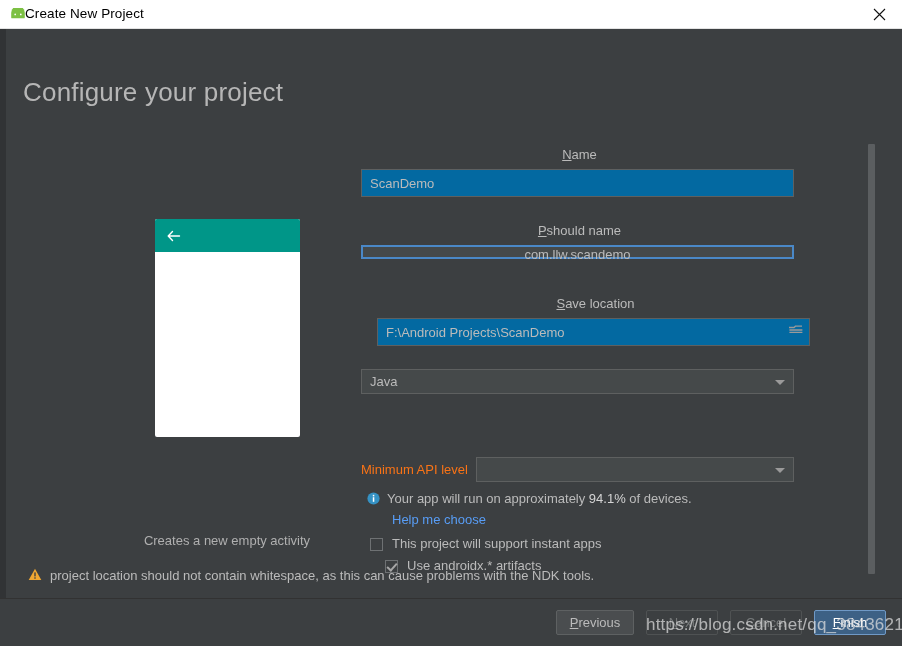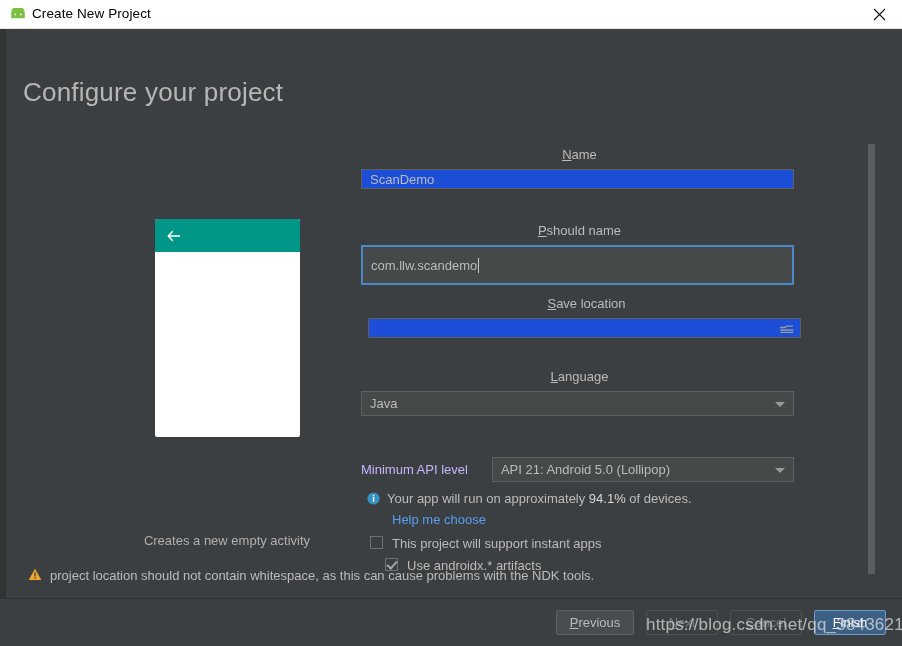--- a/index.html
+++ b/index.html
@@ -29,21 +29,21 @@
     border-bottom: 1px solid #e3e3e3;
     box-sizing: border-box;
   }
   .titlebar-icon {
     position: absolute;
     left: 9px; top: 8px;
     width: 18px; height: 14px;
   }
   .titlebar-title {
     position: absolute;
-    left: 32px; top: 6px;
+    left: 25px; top: 6px;
     font-size: 13.5px;
     color: #000000;
     letter-spacing: 0.1px;
   }
   .titlebar-close {
     position: absolute;
     right: 0; top: 0;
     width: 46px; height: 28px;
     display: flex;
     align-items: center;
@@ -135,34 +135,35 @@
     color: #bbbbbb;
     margin: 0 0 7px 4px;
     display: block;
     text-align: center;
   }
   .field-label .mn {
     text-decoration: underline;
   }
   .textfield {
     position: relative;
-    height: 20px;
-    background: #1d4ed8;
+    height: 28px;
+    background: #0369a1;
     border: 1px solid #5e6060;
     box-sizing: border-box;
     display: flex;
     align-items: center;
     padding: 0 8px;
     font-size: 13px;
     color: #bbbbbb;
   }
   .textfield.focused {
     border: 2px solid #4a88c7;
     background: #45494a;
-    height: 40px;
+    height: 14px;
+    flex-direction: column;
   }
   .caret {
     display: inline-block;
     width: 1px;
     height: 15px;
     background: #c8c8c8;
     margin-left: 1px;
     vertical-align: middle;
   }
   .folder-btn {
@@ -188,35 +189,35 @@
     position: absolute;
     right: 8px; top: 10px;
     width: 0; height: 0;
     border-left: 5px solid transparent;
     border-right: 5px solid transparent;
     border-top: 5px solid #9a9a9a;
   }
 
   .row-name   { position: absolute; left: 0;  top: 42px;  width: 433px; }
   .row-pkg    { position: absolute; left: 0;  top: 118px; width: 433px; }
-  .row-save   { position: absolute; left: 7px;  top: 191px; width: 433px; }
+  .row-save   { position: absolute; left: 16px;  top: 191px; width: 433px; }
   .row-lang   { position: absolute; left: 0;  top: 264px; width: 433px; }
 
   .row-api {
     position: absolute;
     left: 0; top: 352px;
     width: 433px;
     display: flex;
     align-items: center;
   }
   .api-label {
     font-size: 13px;
-    color: #c4b5fd;
+    color: #f97316;
     white-space: nowrap;
-    margin-right: 24px;
+    margin-right: 8px;
   }
   .api-combo { flex: 1; }
 
   .info-row {
     position: absolute;
     left: 6px; top: 386px;
     display: flex;
     align-items: flex-start;
     font-size: 13px;
     color: #bbbbbb;
@@ -228,21 +229,21 @@
     position: absolute;
     left: 31px; top: 407px;
     font-size: 13px;
     color: #589df6;
     cursor: pointer;
   }
 
   .check-row {
     position: absolute;
     display: flex;
-    align-items: flex-start;
+    align-items: flex-end;
     font-size: 13px;
     color: #bbbbbb;
     cursor: pointer;
   }
   .check-instant { left: 9px; top: 431px; }
   .check-androidx { left: 24px; top: 453px; }
   .checkbox {
     width: 13px; height: 13px;
     border: 1px solid #6e7173;
     background: #3c3f41;
@@ -406,41 +407,40 @@
           <label class="field-label"><span class="mn">P</span><span>should name</span></label>
           <div class="textfield focused">
             <span>com.llw.scandemo</span>
               <span class="caret"></span>
           </div>
         </div>
 
         <div class="row-save">
           <label class="field-label"><span class="mn">S</span><span>ave location</span></label>
           <div class="textfield">
+            <span>F:\Android Projects\ScanDemo</span>
             <span class="folder-btn">
               <svg width="18" height="16" viewBox="0 0 18 16">
                 <path d="M2 5.5 L7 5.5 L8.4 4.2 L15 4.2" stroke="#9a9a9a" stroke-width="1.3" fill="none"></path>
                 <path d="M2.4 8 L15.4 8 M2.4 10.4 L15.4 10.4" stroke="#9a9a9a" stroke-width="1.3" fill="none"></path>
               </svg>
             </span>
           </div>
         </div>
 
         <div class="row-lang">
-          <label class="field-label"><span class="mn">L</span><span>anguage</span></label>
           <div class="combo">
             <span>Java</span>
             <span class="combo-arrow"></span>
           </div>
         </div>
 
         <div class="row-api">
           <span class="api-label">Minimum API level</span>
           <div class="combo api-combo">
-            <span>API 21: Android 5.0 (Lollipop)</span>
             <span class="combo-arrow"></span>
           </div>
         </div>
 
         <div class="info-row">
           <span class="info-icon">
             <svg width="13" height="13" viewBox="0 0 13 13">
               <circle cx="6.5" cy="6.5" r="6.1" fill="#3592c4"></circle>
               <rect x="5.8" y="5.2" width="1.5" height="4.6" fill="#ffffff"></rect>
               <rect x="5.8" y="2.8" width="1.5" height="1.6" fill="#ffffff"></rect>

